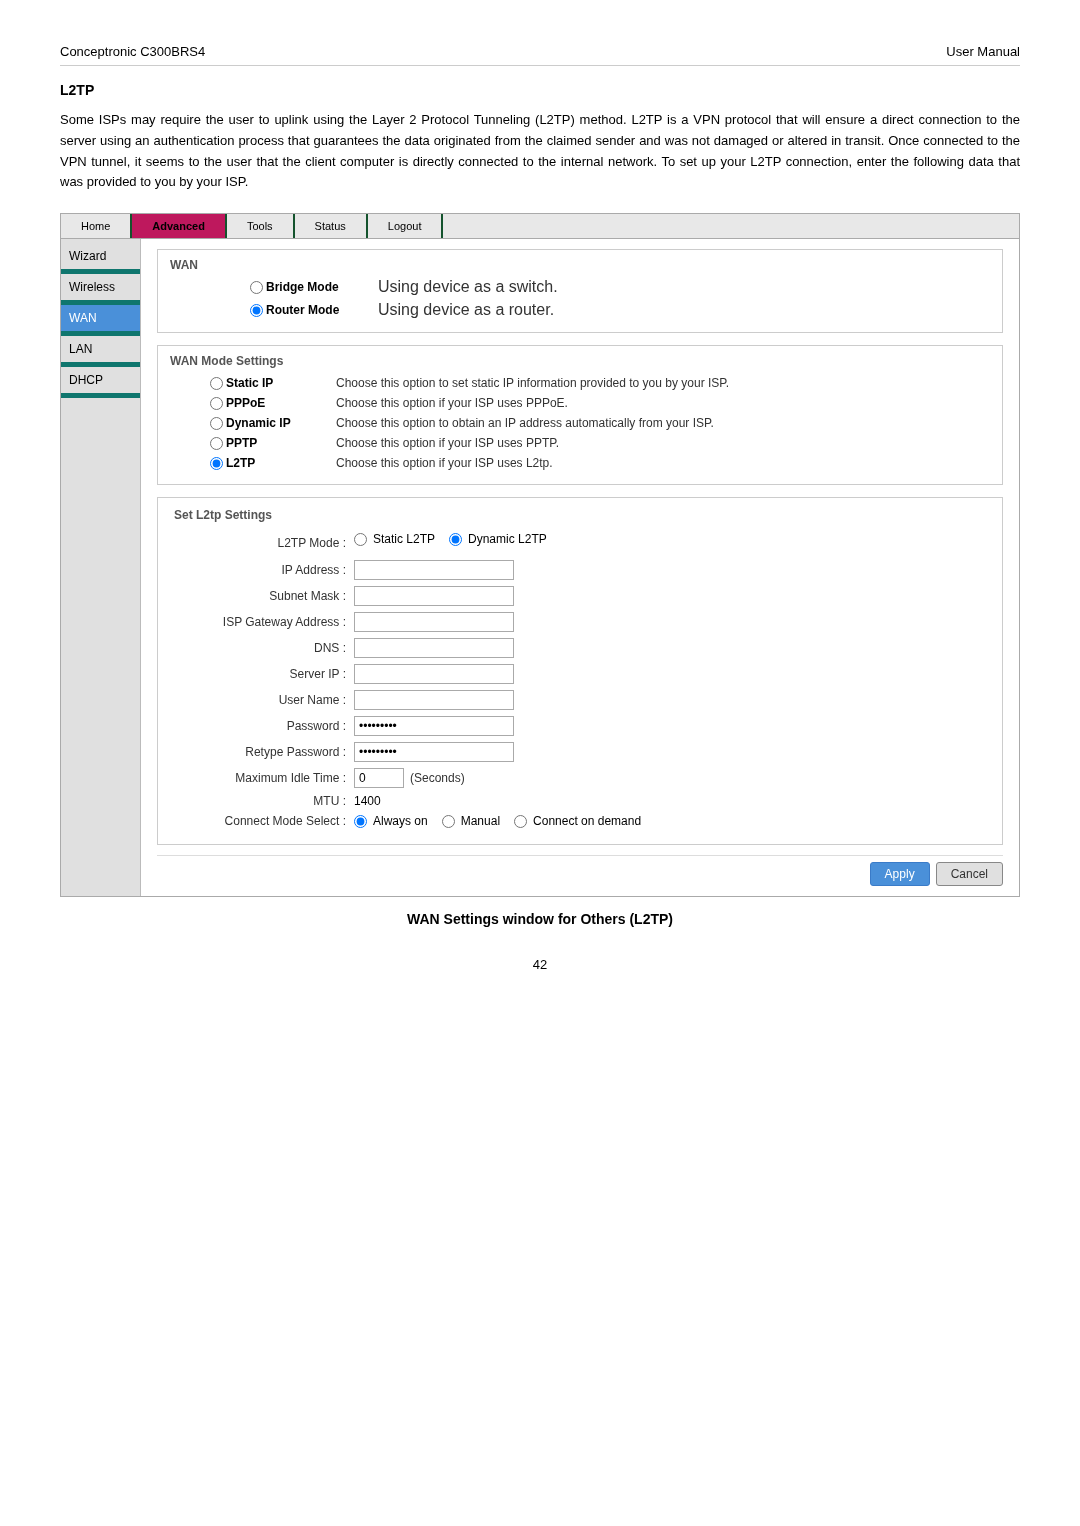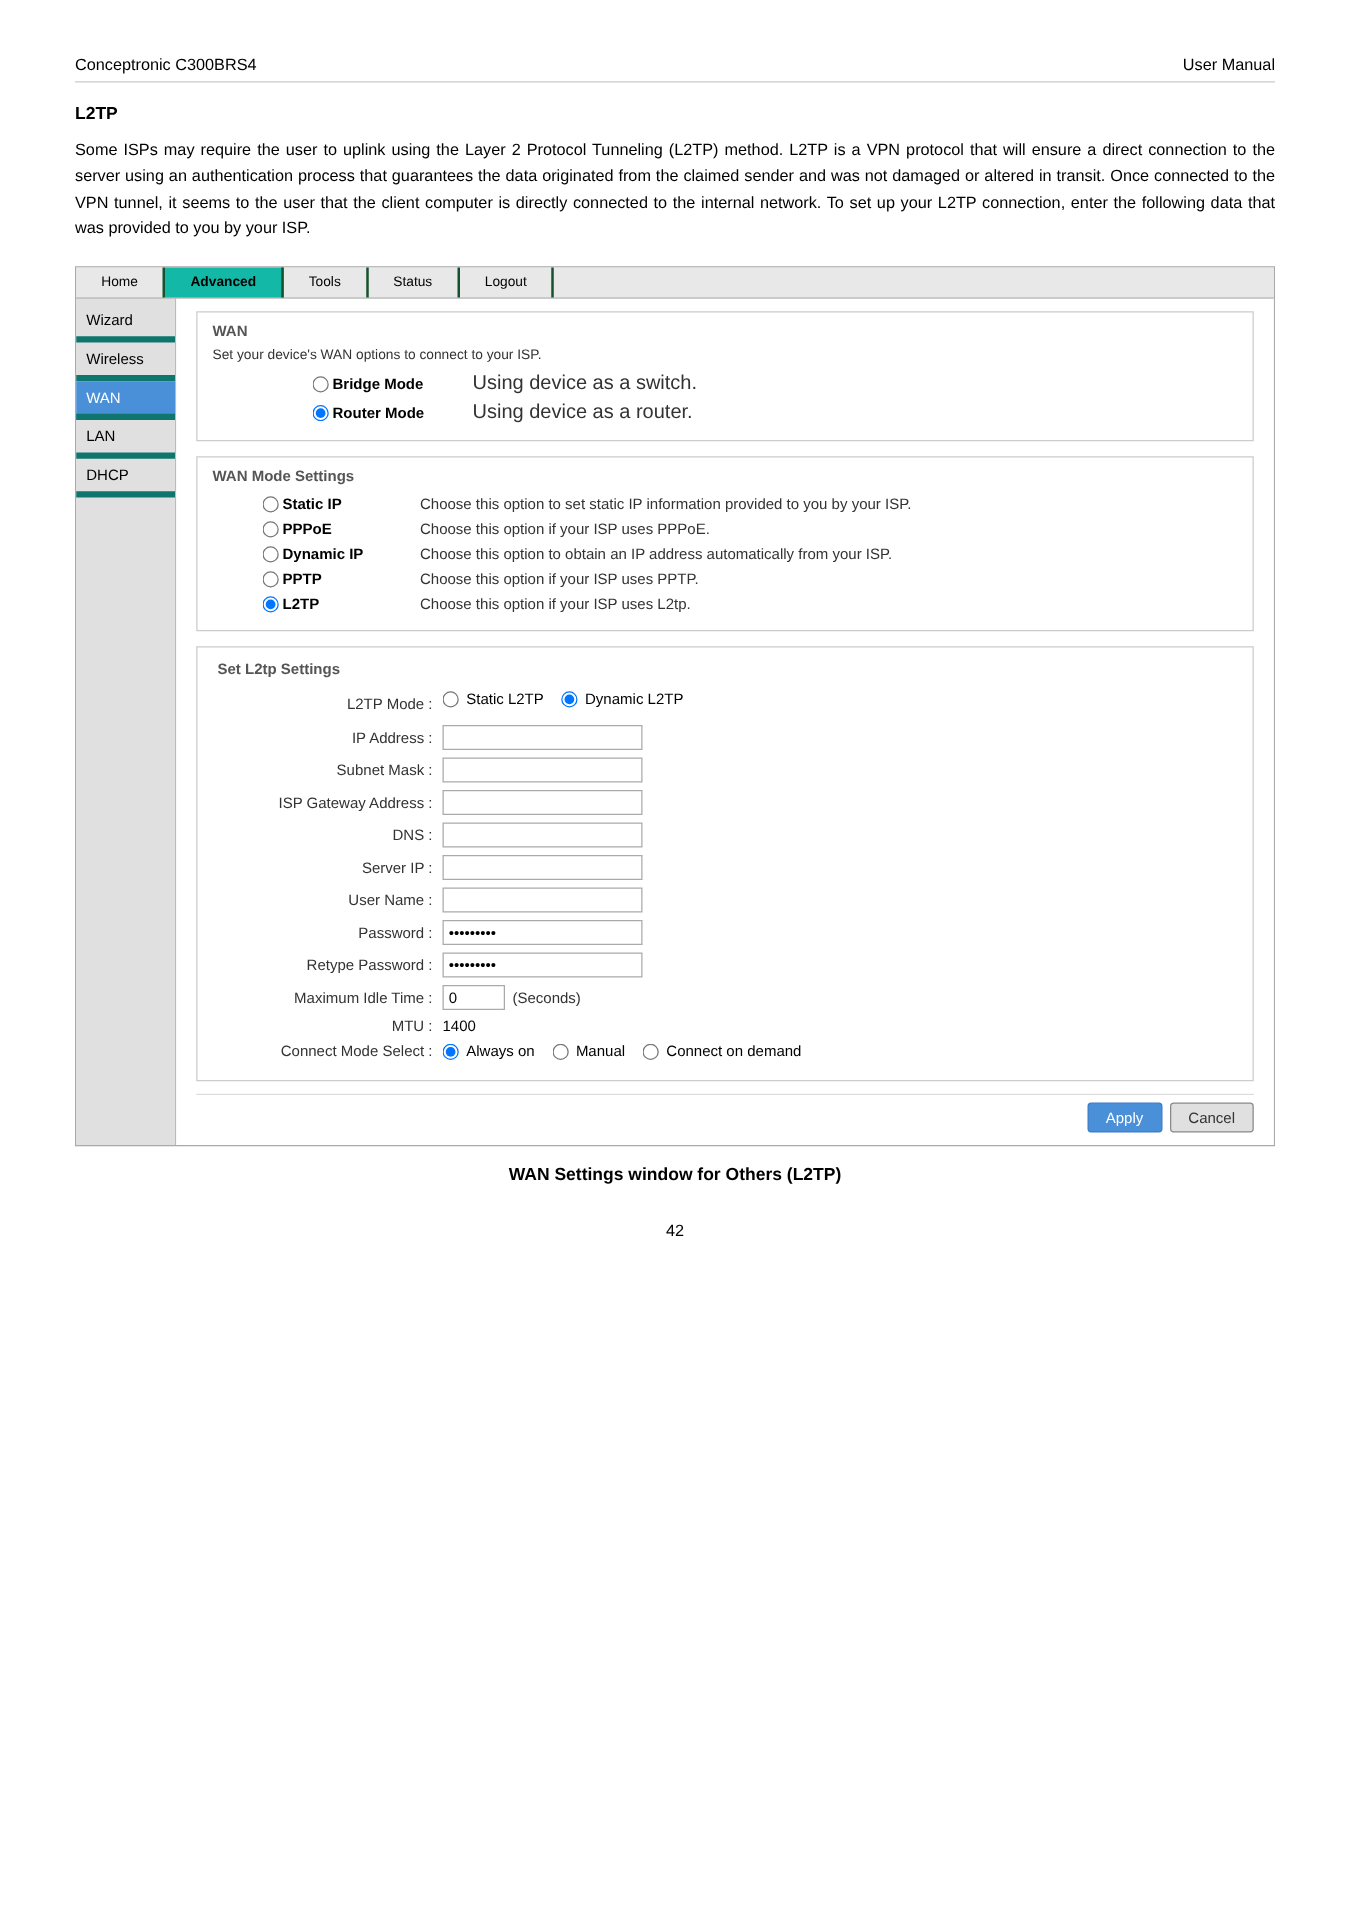--- a/index.html
+++ b/index.html
@@ -43,21 +43,21 @@
       background: #e8e8e8;
       border-bottom: 1px solid #aaa;
     }
     .nav-item {
       padding: 6px 20px;
       font-size: 11px;
       cursor: pointer;
       border-right: 2px solid #14532d;
     }
     .nav-item.active {
-      background: #14b8a6;
+      background: #be185d;
       font-weight: bold;
     }
     .router-body {
       display: flex;
     }
     .sidebar {
       width: 80px;
       background: #e0e0e0;
       border-right: 1px solid #bbb;
       padding: 4px 0;
@@ -259,21 +259,20 @@
         <div class="sidebar-item">Wireless</div>
         <div class="sidebar-item active">WAN</div>
         <div class="sidebar-item">LAN</div>
         <div class="sidebar-item">DHCP</div>
       </div>
 
       <div class="main-content">
 
         <div class="wan-section">
           <div class="wan-title">WAN</div>
-          <div class="wan-desc">Set your device's WAN options to connect to your ISP.</div>
 
           <div class="radio-row">
             <input type="radio" name="wan_mode_type" id="bridge_mode" style="">
             <label class="radio-label" for="bridge_mode">Bridge Mode</label>
             <span class="radio-desc">Using device as a switch.</span>
           </div>
 
           <div class="radio-row">
             <input type="radio" name="wan_mode_type" id="router_mode" checked="" style="">
             <label class="radio-label" for="router_mode">Router Mode</label>

